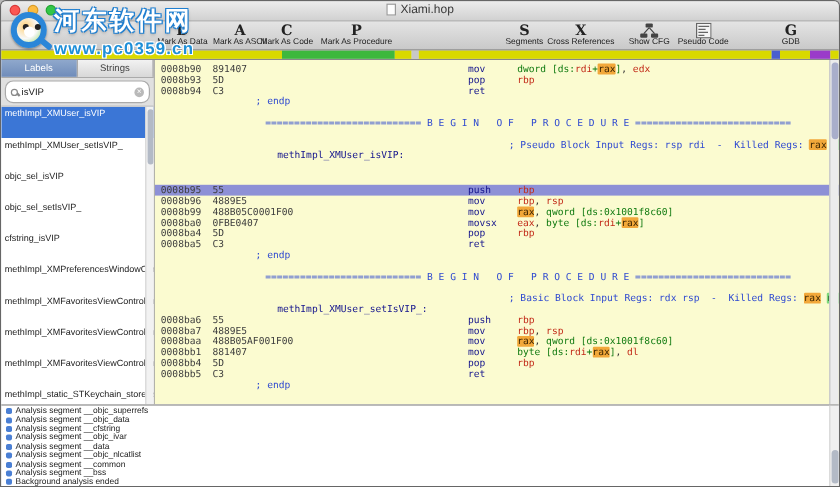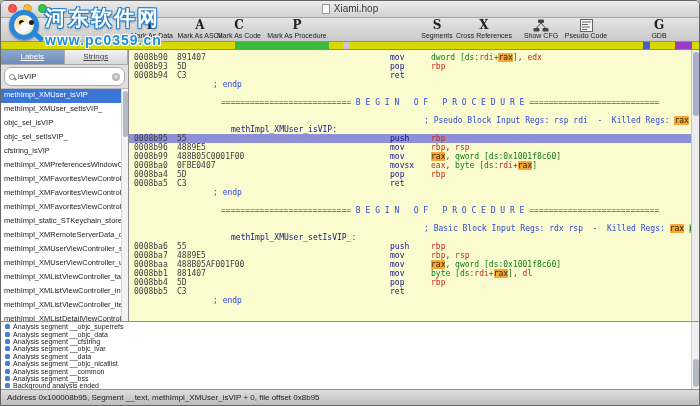--- a/index.html
+++ b/index.html
@@ -28,38 +28,38 @@
   .t6{left:518px;width:44px}.t7{left:560px;width:50px}.t8{left:636px;width:44px}
 
   
   .segbar{flex:0 0 8px;display:flex;border-bottom:1px solid #888;}
   .seg{height:100%;}
 
   
   .content{flex:1 1 auto;display:flex;min-height:0;}
   .sidebar{flex:0 0 128px;border-right:1px solid #8f8f8f;background:#e8e8e8;display:flex;flex-direction:column;min-width:0;}
   .tabs{flex:0 0 15px;display:flex;border-bottom:1px solid #aaa;}
-  .tab{flex:1;font-size:8px;line-height:14px;text-align:center;color:#444;background:linear-gradient(#f2f2f2,#d8d8d8);border-right:1px solid #aaa;white-space:nowrap;overflow:hidden;text-decoration:underline;}
+  .tab{flex:1;font-size:8px;line-height:14px;text-align:center;color:#444;background:linear-gradient(#f2f2f2,#d8d8d8);border-right:1px solid #aaa;white-space:nowrap;overflow:hidden;}
   .tab.active{background:linear-gradient(#8fa8cc,#6f8cba);color:#fff;}
   .searchrow{flex:0 0 18px;padding:2px 3px;background:#e0e0e0;border-bottom:1px solid #bbb;}
   .searchbox{height:19px;background:#fff;border:1px solid #aaa;border-radius:7px;display:flex;align-items:center;padding:0 4px;gap:3px;}
   .mag{width:6px;height:6px;border:1.5px solid #888;border-radius:50%;position:relative;flex:0 0 auto;}
   .mag::after{content:"";position:absolute;width:3px;height:1.5px;background:#888;transform:rotate(45deg);right:-3px;bottom:-1px;}
   .sval{font-size:8px;color:#222;flex:1;line-height:11px;}
   .clear{width:8px;height:8px;border-radius:50%;background:#b9b9b9;color:#fff;font-size:7px;line-height:8px;text-align:center;flex:0 0 auto;}
   .list{flex:1 1 auto;background:#fff;overflow:hidden;position:relative;}
-  .item{height:14px;line-height:11px;font-size:7.5px;color:#222;padding:0 3px;white-space:nowrap;overflow:hidden;}
+  .item{height:26px;line-height:11px;font-size:7.5px;color:#222;padding:0 3px;white-space:nowrap;overflow:hidden;}
   .item.sel{background:#3b76d6;color:#fff;}
   .sbtrack{position:absolute;right:0;top:0;bottom:0;width:7px;background:#f2f2f2;border-left:1px solid #d5d5d5;}
   .sbthumb{position:absolute;top:2px;left:0.5px;width:5px;height:46px;background:#b3bac6;border-radius:3px;}
 
   
   .disasm{flex:1 1 auto;background:#fbfbd0;position:relative;overflow:hidden;font-family:"DejaVu Sans Mono","Liberation Mono",monospace;font-size:8px;padding-top:3px;}
   .dline{height:9px;line-height:9px;white-space:pre;padding-left:5px;}
-  .dline.hlrow{background:#8d90d6;}
+  .dline.hlrow{background:#8d90d6;margin-top:20px;}
   .addr{display:inline-block;width:43px;color:#3c3c3c;}
   .bytes{display:inline-block;width:213px;color:#3c3c3c;}
   .mn{display:inline-block;width:41px;color:#12128c;}
   .reg{color:#c22a18;}
   .mem{color:#107a10;}
   .pl{color:#333;}
   .hlrax{background:#f2a83a;color:#3c2500;border-radius:1px;}
   .hlrbp{background:#7cd87c;color:#0c350c;border-radius:1px;}
   .cmt{color:#2e49d0;}
   .ind-comment{padding-left:295px;}
@@ -276,23 +276,20 @@
       <div class="logline">
         <span class="logicon"></span>
         <span>Analysis segment __bss</span>
       </div>
       <div class="logline">
         <span class="logicon"></span>
         <span>Background analysis ended</span>
       </div>
     </div>
 
-  <div class="statusbar">
-    <span>Address 0x100008b95, Segment __text, methImpl_XMUser_isVIP + 0, file offset 0x8b95</span>
-  </div>
 
   <div class="watermark">
     <div class="wm-mag"></div>
     <div class="wm-text">
       <div class="wm-cn">河东软件网</div>
       <div class="wm-url">www.pc0359.cn</div>
     </div>
   </div>
 
 </div>

